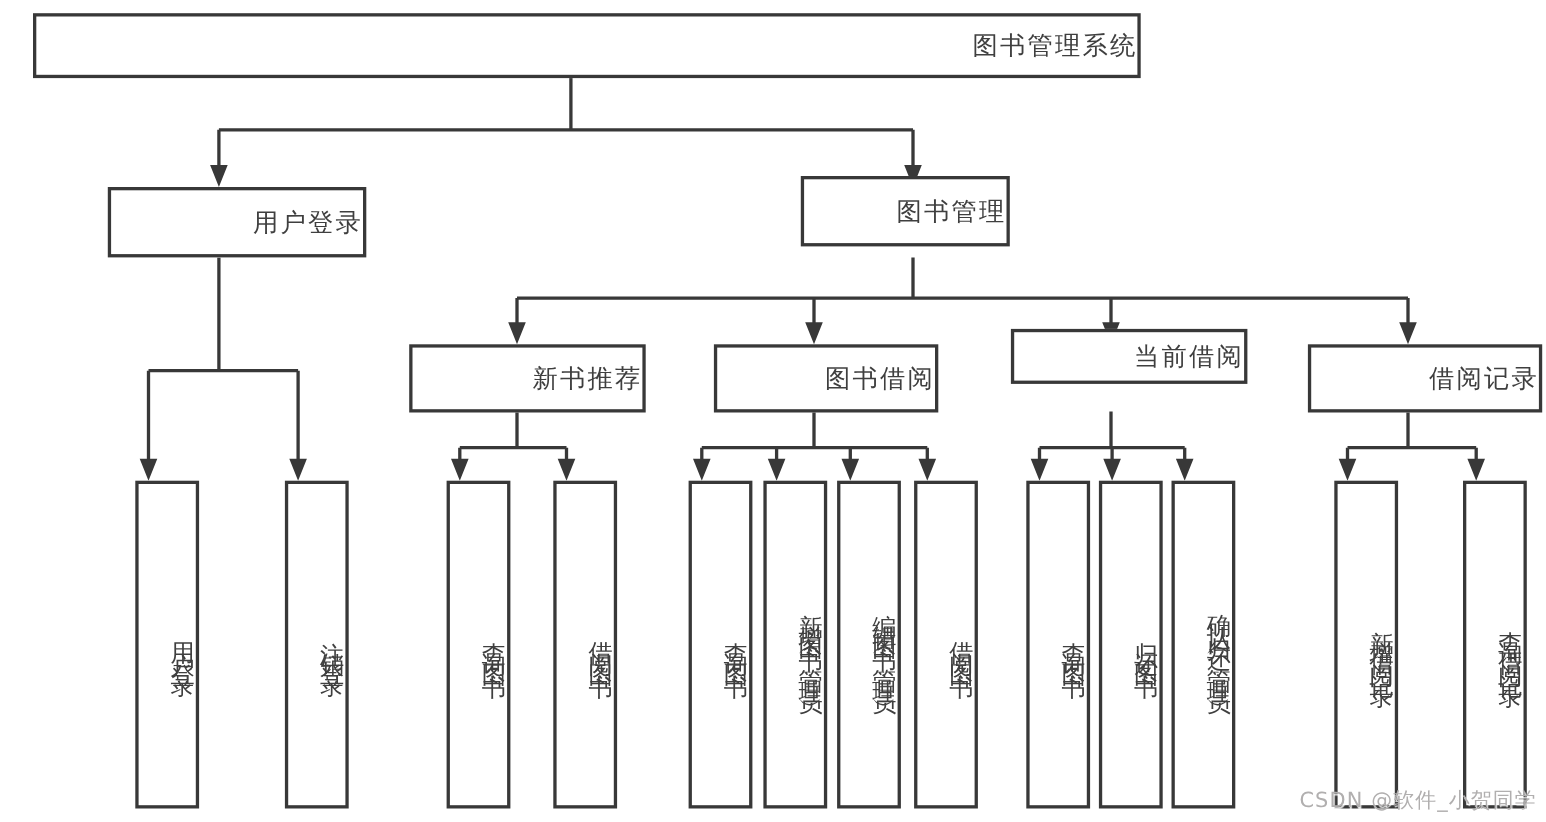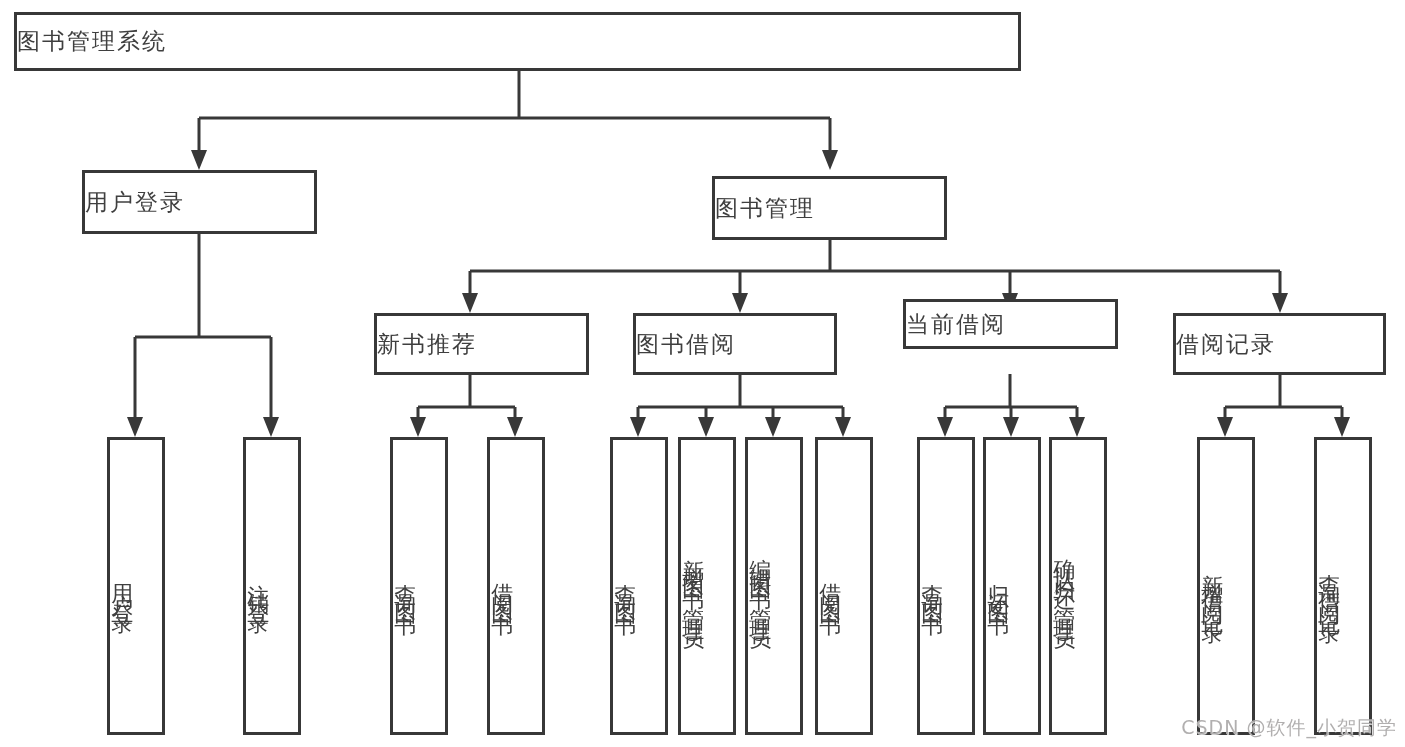--- a/index.html
+++ b/index.html
@@ -5,22 +5,23 @@
   html,body{margin:0;padding:0}
   body{
     width:1405px;height:747px;position:relative;overflow:hidden;
     background:#ffffff;
     font-family:"DejaVu Sans",sans-serif;
   }
   #connectors{position:absolute;left:0;top:0;z-index:0}
   .box{
     position:absolute;box-sizing:border-box;z-index:1;
     background:#ffffff;border:3px solid #383838;
-    display:flex;align-items:center;justify-content:flex-start;
+    display:flex;align-items:center;justify-content:flex-end;
     color:#3f3f3f;
+    margin-left:16px;
   }
   .h-box{font-size:23px;letter-spacing:2px;white-space:nowrap}
   .v-box .vtext{
     writing-mode:vertical-rl;text-orientation:mixed;
     font-size:22px;letter-spacing:10px;line-height:1.15;white-space:nowrap;
   }
   .watermark{
     position:absolute;right:8px;bottom:6px;z-index:2;
     font-size:19px;letter-spacing:1px;color:#b1afaf;
     text-shadow:1px 1px 1px rgba(255,255,255,.9);
@@ -51,25 +52,25 @@
            M1334 417 L1350 417 L1342 437 Z" fill="#383838" stroke="none"></path>
 </svg>
 
 <div class="box h-box" style="left:14px;top:12px;width:1007px;height:59px">
   <span>图书管理系统</span>
 </div>
 
 <div class="box h-box" style="left:82px;top:170px;width:235px;height:64px">
   <span>用户登录</span>
 </div>
-<div class="box h-box" style="left:712px;top:176px;width:235px;height:64px">
+<div class="box h-box" style="left:712px;top:160px;width:190px;height:64px">
   <span>图书管理</span>
 </div>
 
-<div class="box h-box" style="left:374px;top:313px;width:215px;height:62px">
+<div class="box h-box" style="left:356px;top:313px;width:215px;height:62px">
   <span>新书推荐</span>
 </div>
 <div class="box h-box" style="left:633px;top:313px;width:204px;height:62px">
   <span>图书借阅</span>
 </div>
 <div class="box h-box" style="left:903px;top:299px;width:215px;height:50px">
   <span>当前借阅</span>
 </div>
 <div class="box h-box" style="left:1173px;top:313px;width:213px;height:62px">
   <span>借阅记录</span>

